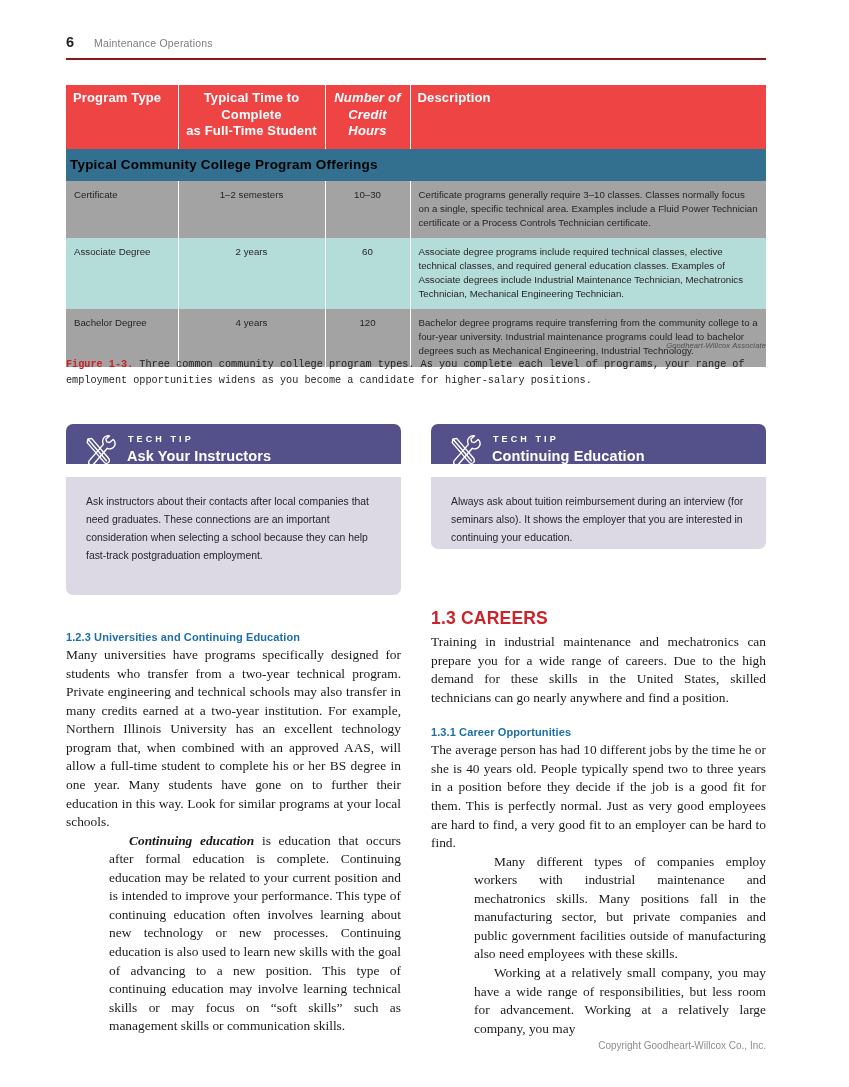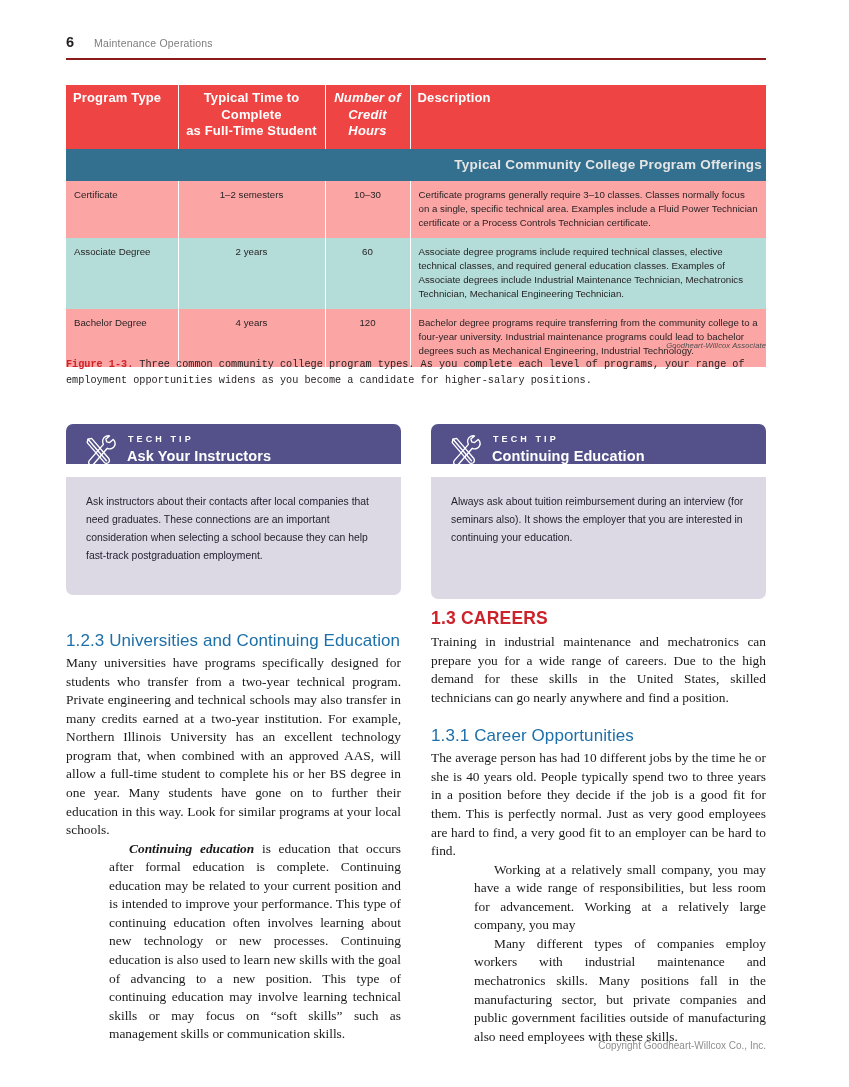--- a/index.html
+++ b/index.html
@@ -66,22 +66,22 @@
     width: 700px;
   }
   table.ptable {
     border-collapse: collapse;
     width: 700px;
     table-layout: fixed;
     font-family: "Liberation Sans", sans-serif;
   }
   table.ptable .title-bar td {
     background: #33708f;
-    color: #e5e5e5;
-    text-align: right;
+    color: #000000;
+    text-align: left;
     font-weight: bold;
     font-size: 13.5px;
     padding: 6px 4px 7px 4px;
     letter-spacing: 0.2px;
   }
   table.ptable thead.colhead th {
     background: #ef4444;
     color: #ffffff;
     font-weight: bold;
     font-size: 13px;
@@ -99,21 +99,21 @@
 
   table.ptable tbody td {
     font-size: 9.7px;
     line-height: 1.42;
     color: #231f20;
     padding: 7px 8px 9px 8px;
     vertical-align: top;
     border-right: 1.5px solid #ffffff;
   }
   table.ptable tbody td:last-child { border-right: none; }
-  table.ptable tbody tr.band-a td { background: #fca5a5; }
+  table.ptable tbody tr.band-a td { background: #a3a3a3; }
   table.ptable tbody tr.band-b td { background: #b4dcd8; }
   td.ctr { text-align: center; }
 
   .credit {
     position: absolute;
     left: 66px;
     top: 341px;
     width: 700px;
     text-align: right;
     font-family: "Liberation Sans", sans-serif;
@@ -197,22 +197,22 @@
   h2.sec-red {
     font-family: "Liberation Sans", sans-serif;
     font-size: 17.5px;
     font-weight: bold;
     color: #cc2229;
     margin: 0 0 4px 0;
     letter-spacing: 0.2px;
   }
   h3.sub-blue {
     font-family: "Liberation Sans", sans-serif;
-    font-size: 17px;
-    font-weight: normal;
+    font-size: 11px;
+    font-weight: bold;
     color: #1d6fa8;
     margin: 0 0 3px 0;
     letter-spacing: 0.1px;
   }
   p.body {
     margin: 0;
     font-family: "Liberation Serif", serif;
     font-size: 13.4px;
     line-height: 1.385;
     text-align: justify;
@@ -324,34 +324,34 @@
     <span class="tip-icon">
       <svg viewBox="0 0 34 34" width="34" height="34" fill="none" stroke="#ffffff" stroke-width="1.4" stroke-linecap="round" stroke-linejoin="round">
         <path d="M4 5.2 L22.5 26.8"></path>
         <path d="M4 5.2 L7.6 4.4 L24.6 24.2 C25.9 25.7 25.6 27.6 24.2 28.7 C22.8 29.8 21 29.5 20.1 28.1 L3.2 8.6 Z"></path>
         <path d="M29.2 5.4 L25.6 8.6 L22.7 7.9 L21.9 5.1 L25.5 1.9 C22.6 1.4 19.7 3 18.8 5.9 C18.3 7.5 18.6 9.1 19.4 10.4 L5.3 26.6 C4.3 27.8 4.4 29.5 5.6 30.5 C6.8 31.5 8.5 31.4 9.5 30.2 L23.3 14.3 C24.7 15 26.4 15.1 27.9 14.4 C30.6 13.2 31.8 10.1 30.7 7.4 Z"></path>
       </svg>
     </span>
     <span class="tip-kicker">TECH TIP</span>
     <span class="tip-head">Continuing Education</span>
   </div>
-  <div class="tipbody" style="left:431px; top:477px; width:335px; height:122px;">
+  <div class="tipbody" style="left:431px; top:477px; width:335px; height:72px;">
     <div class="tip-text">Always ask about tuition reimbursement during an interview (for seminars also). It shows the employer that you are interested in continuing your education.</div>
   </div>
 
   <div class="col col-left" style="top:631px;">
     <h3 class="sub-blue">1.2.3 Universities and Continuing Education</h3>
     <p class="body">Many universities have programs specifically designed for students who transfer from a two-year technical program. Private engineering and technical schools may also transfer in many credits earned at a two-year institution. For example, Northern Illinois University has an excellent technology program that, when combined with an approved AAS, will allow a full-time student to complete his or her BS degree in one year. Many students have gone on to further their education in this way. Look for similar programs at your local schools.</p>
     <p class="body indent"><span class="term">Continuing education</span><span> is education that occurs after formal education is complete. Continuing education may be related to your current position and is intended to improve your performance. This type of continuing education often involves learning about new technology or new processes. Continuing education is also used to learn new skills with the goal of advancing to a new position. This type of continuing education may involve learning technical skills or may focus on “soft skills” such as management skills or communication skills.</span></p>
   </div>
 
   <div class="col col-right" style="top:608px;">
     <h2 class="sec-red">1.3 CAREERS</h2>
     <p class="body">Training in industrial maintenance and mechatronics can prepare you for a wide range of careers. Due to the high demand for these skills in the United States, skilled technicians can go nearly anywhere and find a position.</p>
     <h3 class="sub-blue" style="margin-top:19px;">1.3.1 Career Opportunities</h3>
     <p class="body">The average person has had 10 different jobs by the time he or she is 40 years old. People typically spend two to three years in a position before they decide if the job is a good fit for them. This is perfectly normal. Just as very good employees are hard to find, a very good fit to an employer can be hard to find.</p>
+    <p class="body indent">Many different types of companies employ workers with industrial maintenance and mechatronics skills. Many positions fall in the manufacturing sector, but private companies and public government facilities outside of manufacturing also need employees with these skills.</p>
     <p class="body indent">Working at a relatively small company, you may have a wide range of responsibilities, but less room for advancement. Working at a relatively large company, you may</p>
-    <p class="body indent">Many different types of companies employ workers with industrial maintenance and mechatronics skills. Many positions fall in the manufacturing sector, but private companies and public government facilities outside of manufacturing also need employees with these skills.</p>
   </div>
 
   <div class="footer">Copyright Goodheart-Willcox Co., Inc.</div>
 
 </div>
 
 </body></html>

